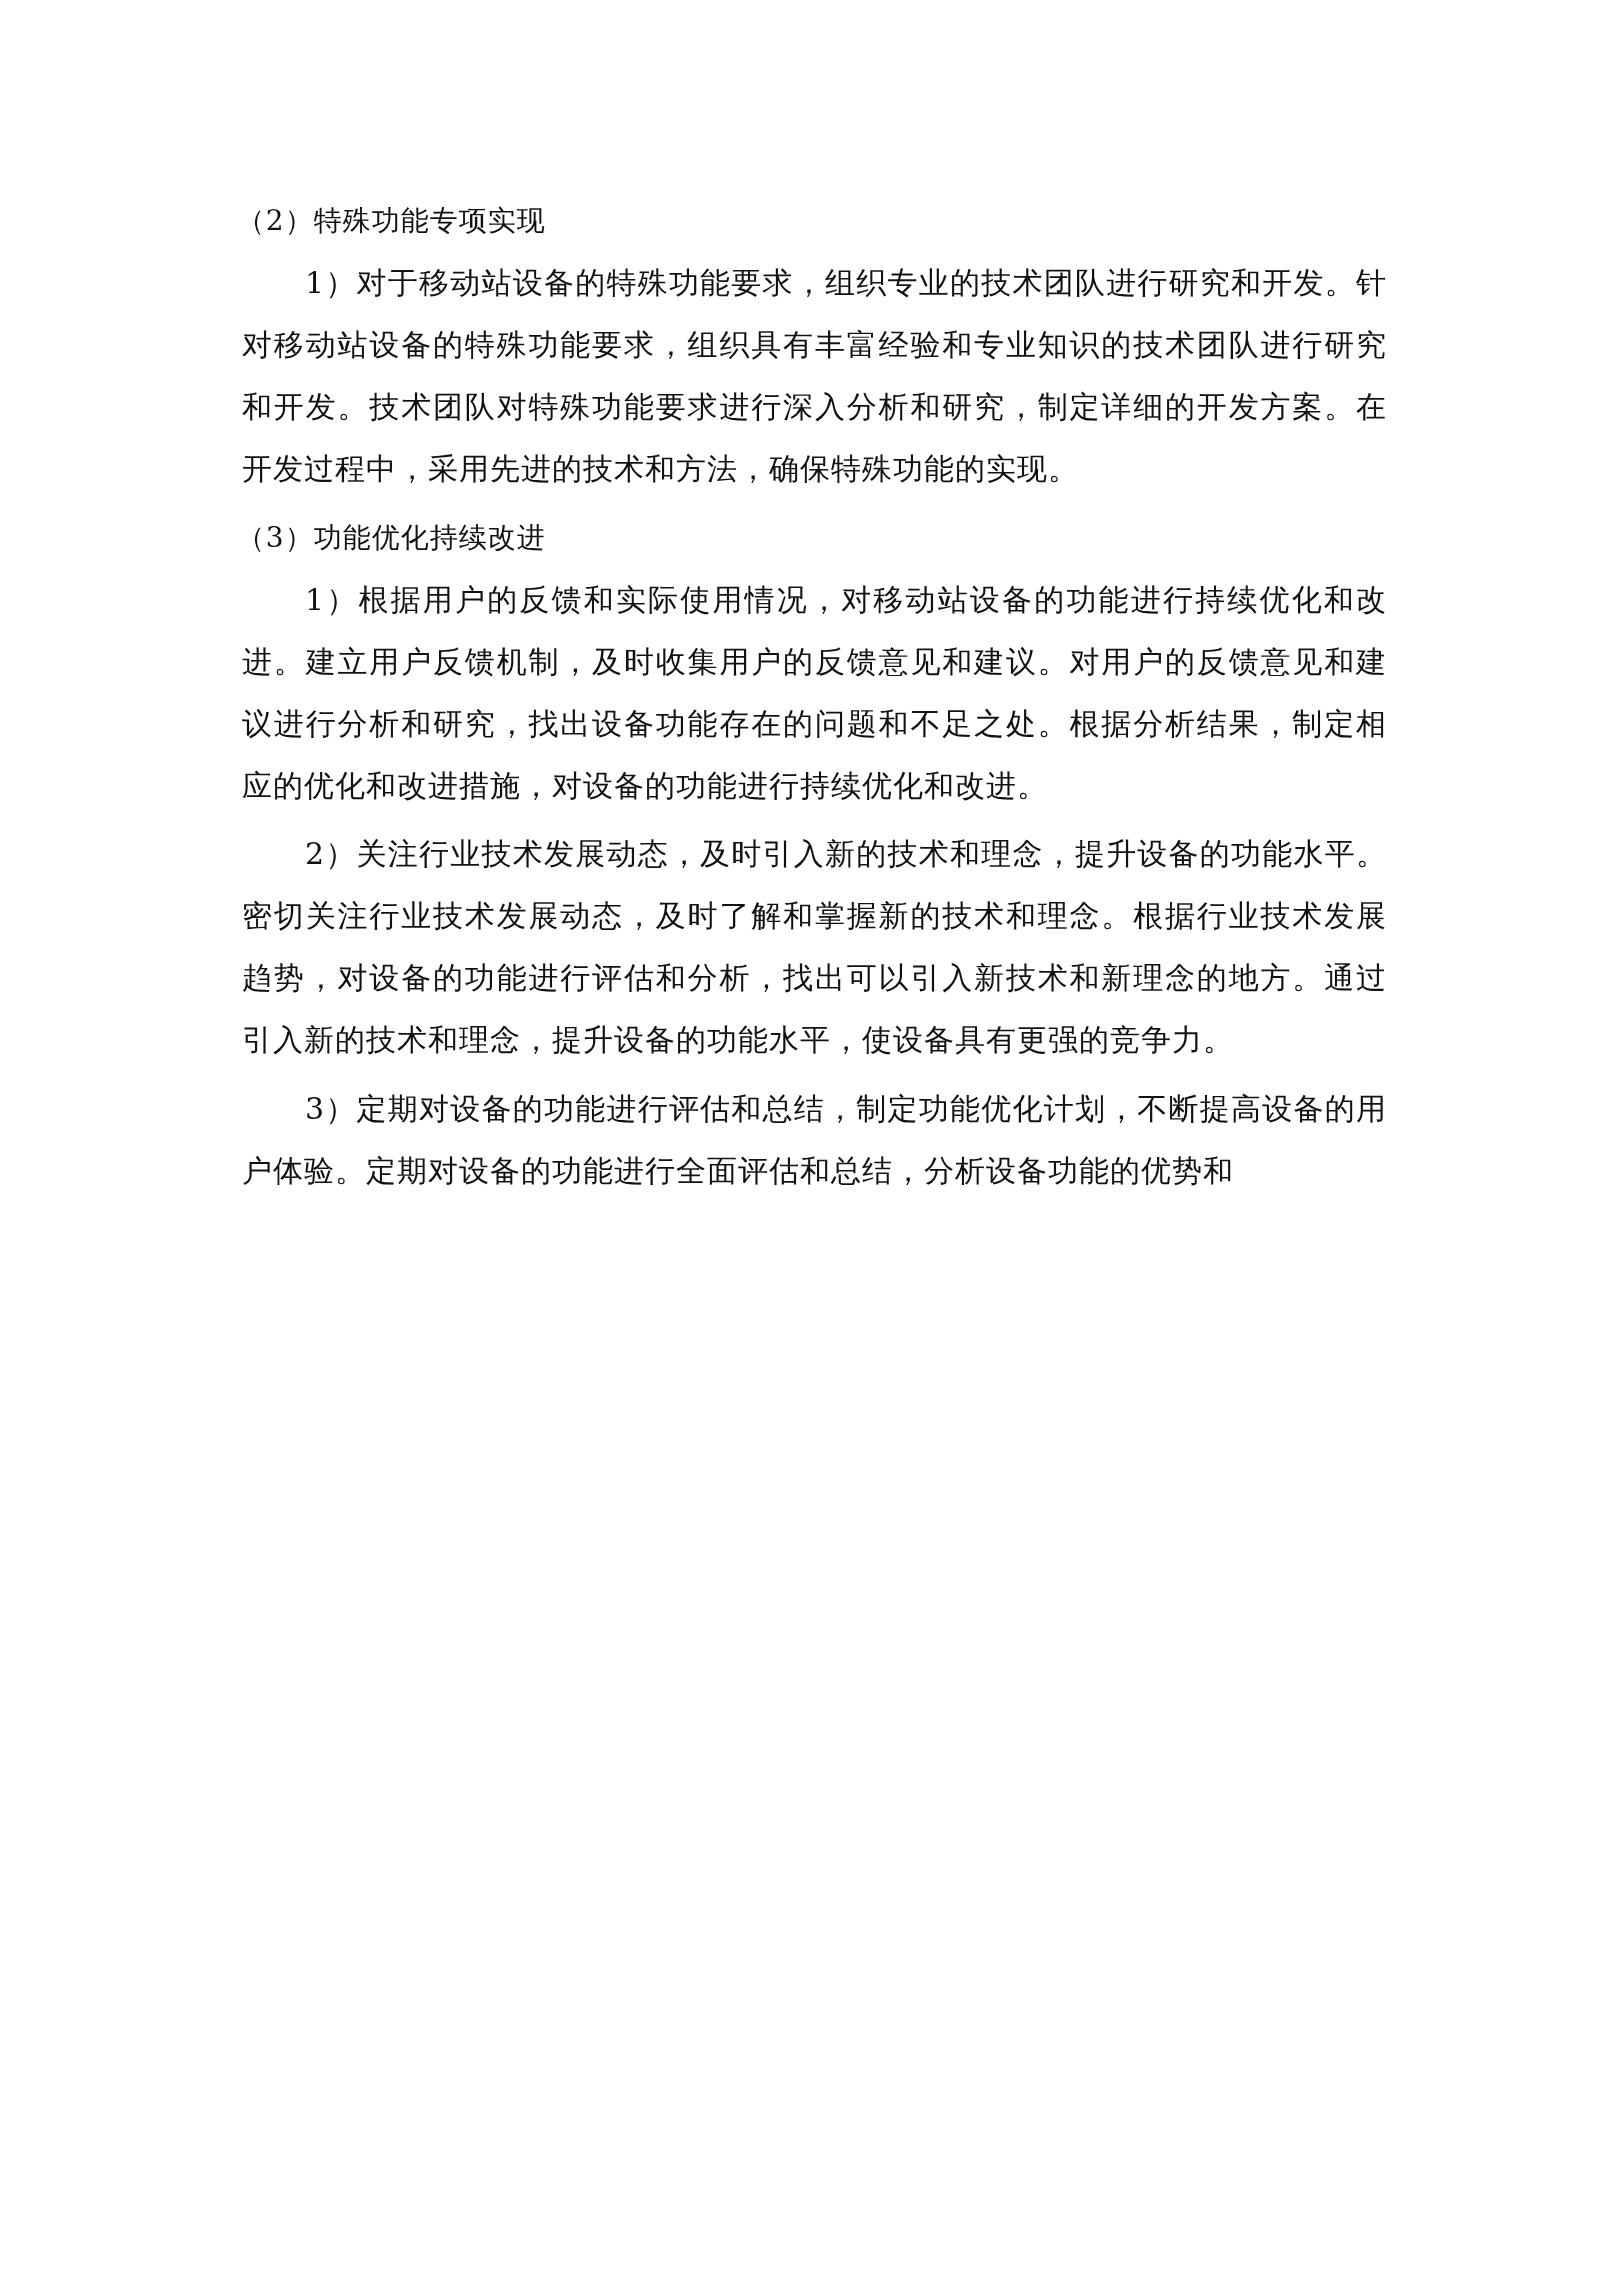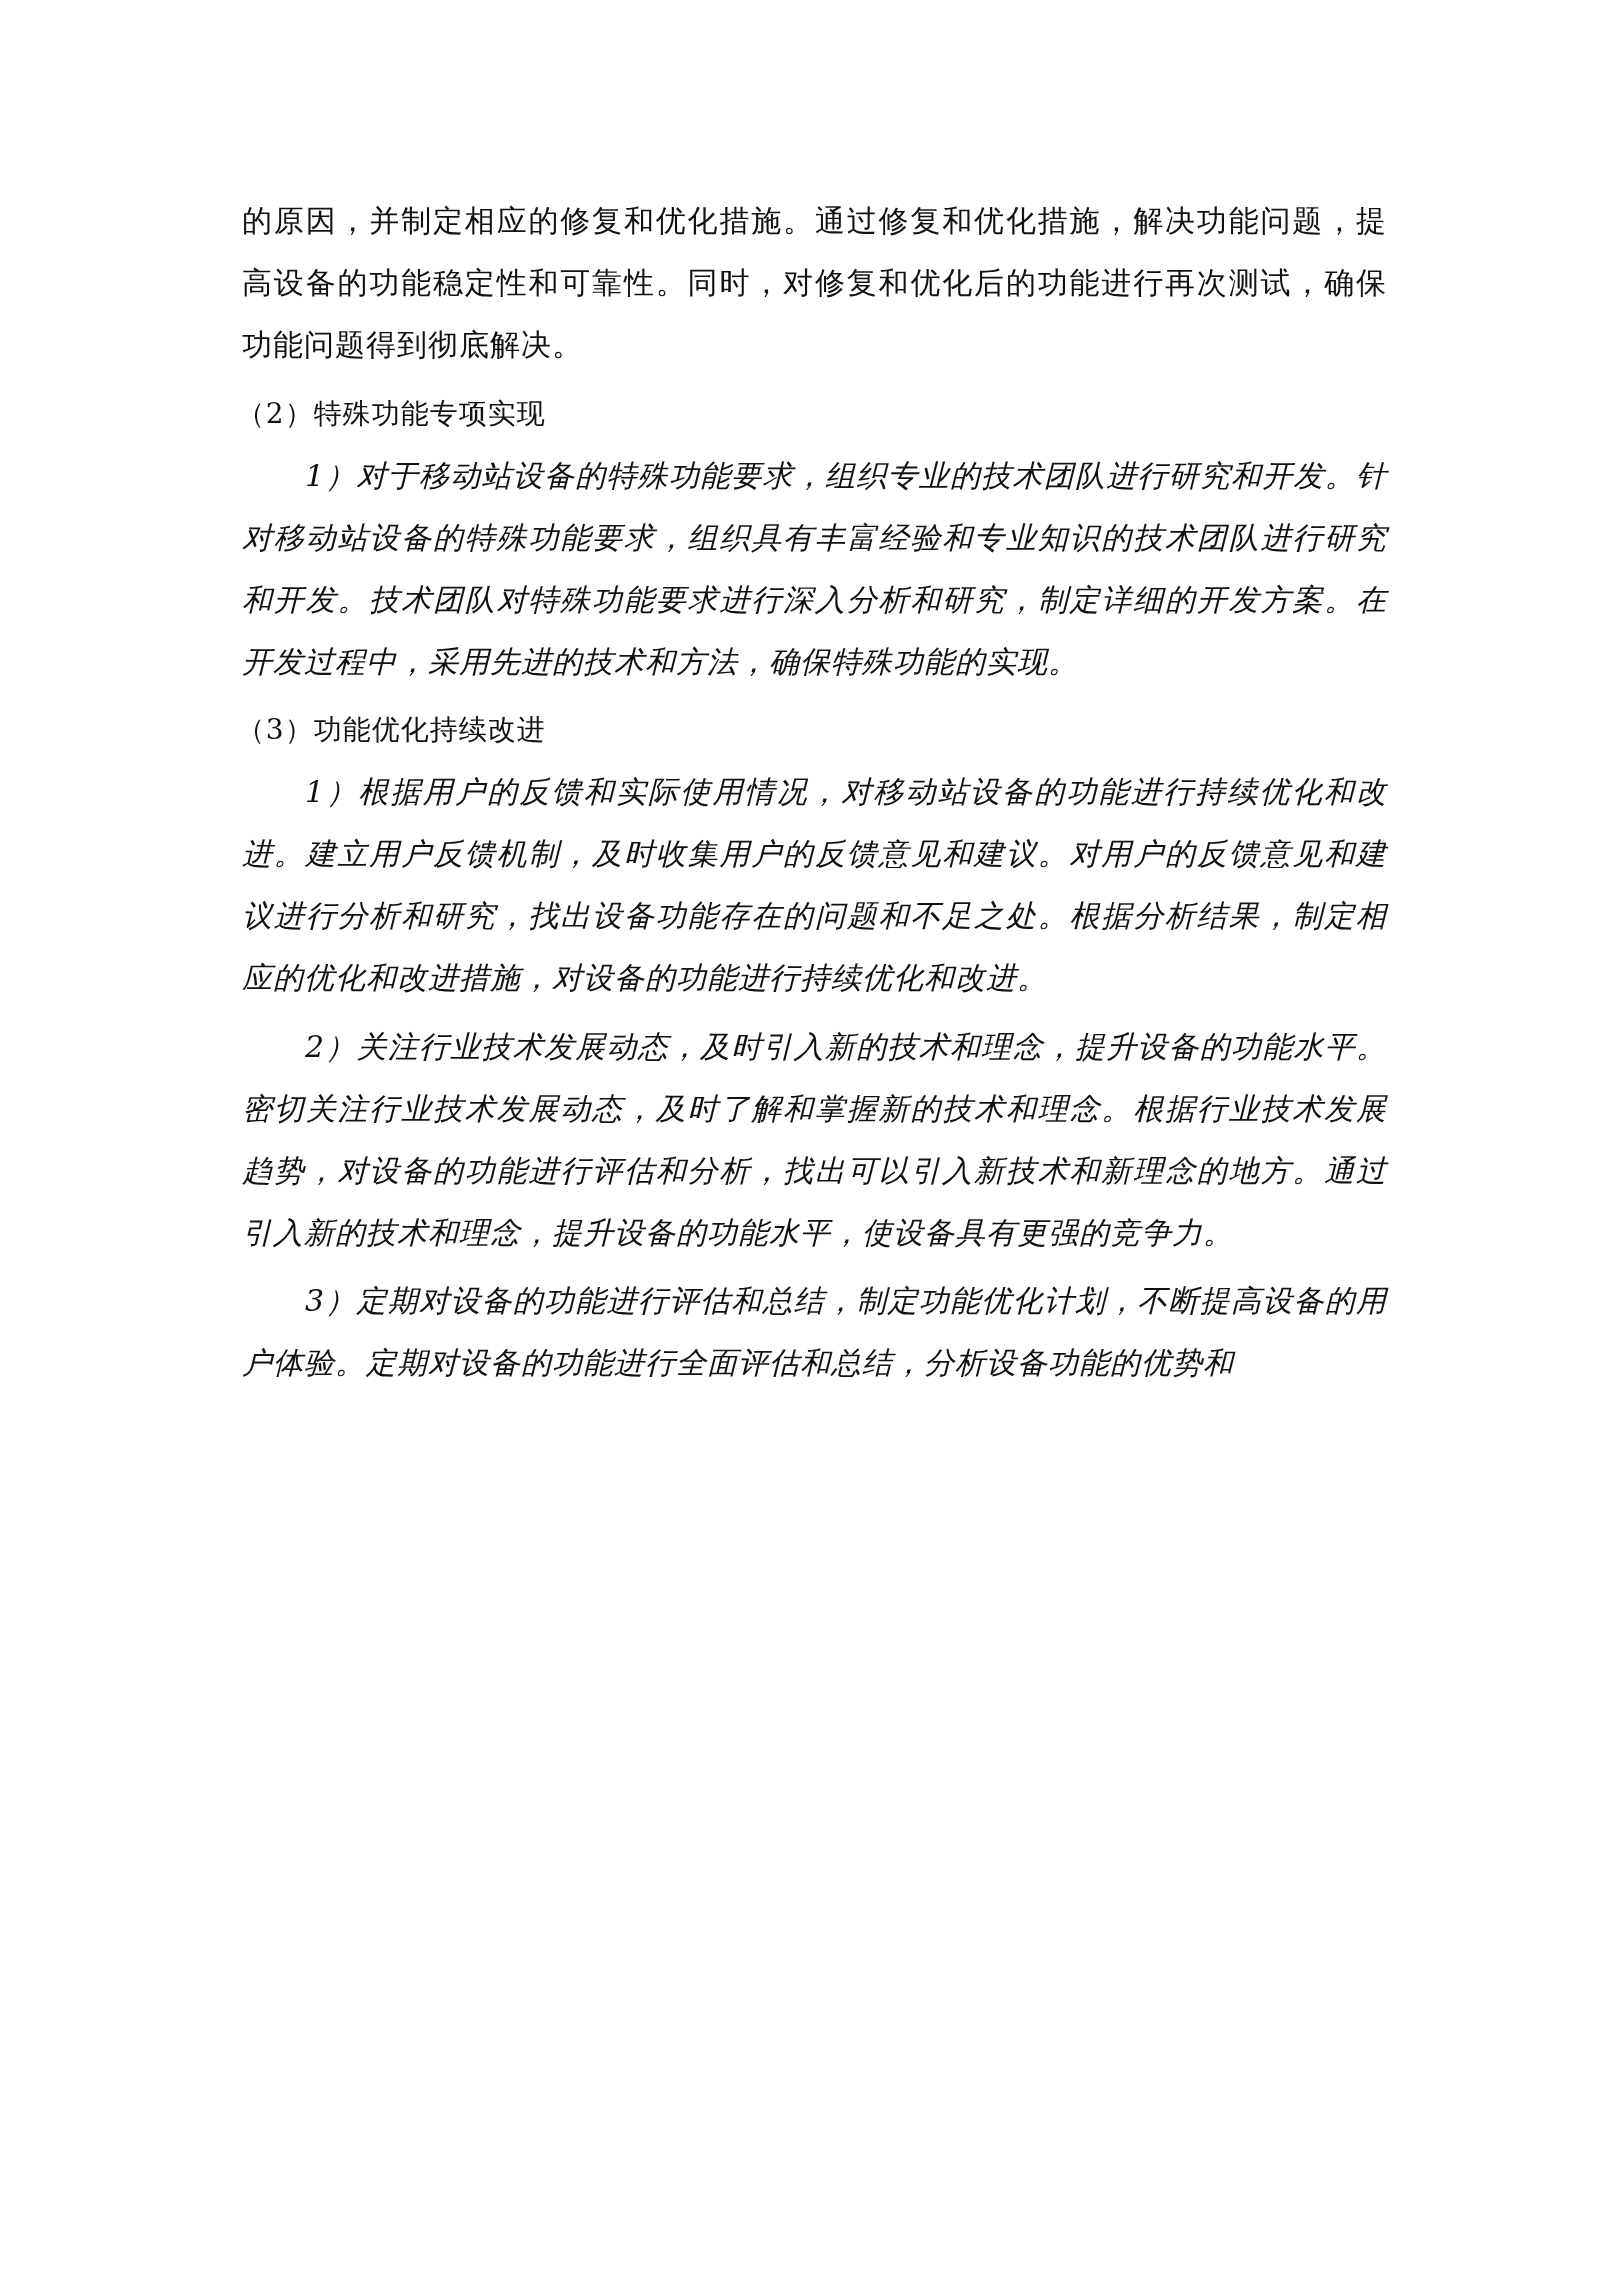--- a/index.html
+++ b/index.html
@@ -25,34 +25,32 @@
     font-size: 30px;
     line-height: 62px;
     margin: 0 0 6.5px 0;
     text-align: justify;
     text-justify: inter-character;
     letter-spacing: 1px;
     word-break: break-all;
   }
   .para.indent {
     text-indent: 63px;
-    font-style: italic;
   }
   .heading {
     font-size: 28px;
     line-height: 62px;
     margin: 0 0 0 -5.2px;
     letter-spacing: 1px;
   }
 </style>
 </head>
 <body>
 
 <div class="page">
-  <p class="para">的原因，并制定相应的修复和优化措施。通过修复和优化措施，解决功能问题，提高设备的功能稳定性和可靠性。同时，对修复和优化后的功能进行再次测试，确保功能问题得到彻底解决。</p>
   <p class="heading">（2）特殊功能专项实现</p>
   <p class="para indent">1）对于移动站设备的特殊功能要求，组织专业的技术团队进行研究和开发。针对移动站设备的特殊功能要求，组织具有丰富经验和专业知识的技术团队进行研究和开发。技术团队对特殊功能要求进行深入分析和研究，制定详细的开发方案。在开发过程中，采用先进的技术和方法，确保特殊功能的实现。</p>
   <p class="heading">（3）功能优化持续改进</p>
   <p class="para indent">1）根据用户的反馈和实际使用情况，对移动站设备的功能进行持续优化和改进。建立用户反馈机制，及时收集用户的反馈意见和建议。对用户的反馈意见和建议进行分析和研究，找出设备功能存在的问题和不足之处。根据分析结果，制定相应的优化和改进措施，对设备的功能进行持续优化和改进。</p>
   <p class="para indent">2）关注行业技术发展动态，及时引入新的技术和理念，提升设备的功能水平。密切关注行业技术发展动态，及时了解和掌握新的技术和理念。根据行业技术发展趋势，对设备的功能进行评估和分析，找出可以引入新技术和新理念的地方。通过引入新的技术和理念，提升设备的功能水平，使设备具有更强的竞争力。</p>
   <p class="para indent">3）定期对设备的功能进行评估和总结，制定功能优化计划，不断提高设备的用户体验。定期对设备的功能进行全面评估和总结，分析设备功能的优势和</p>
 </div>
 
 
 </body></html>

